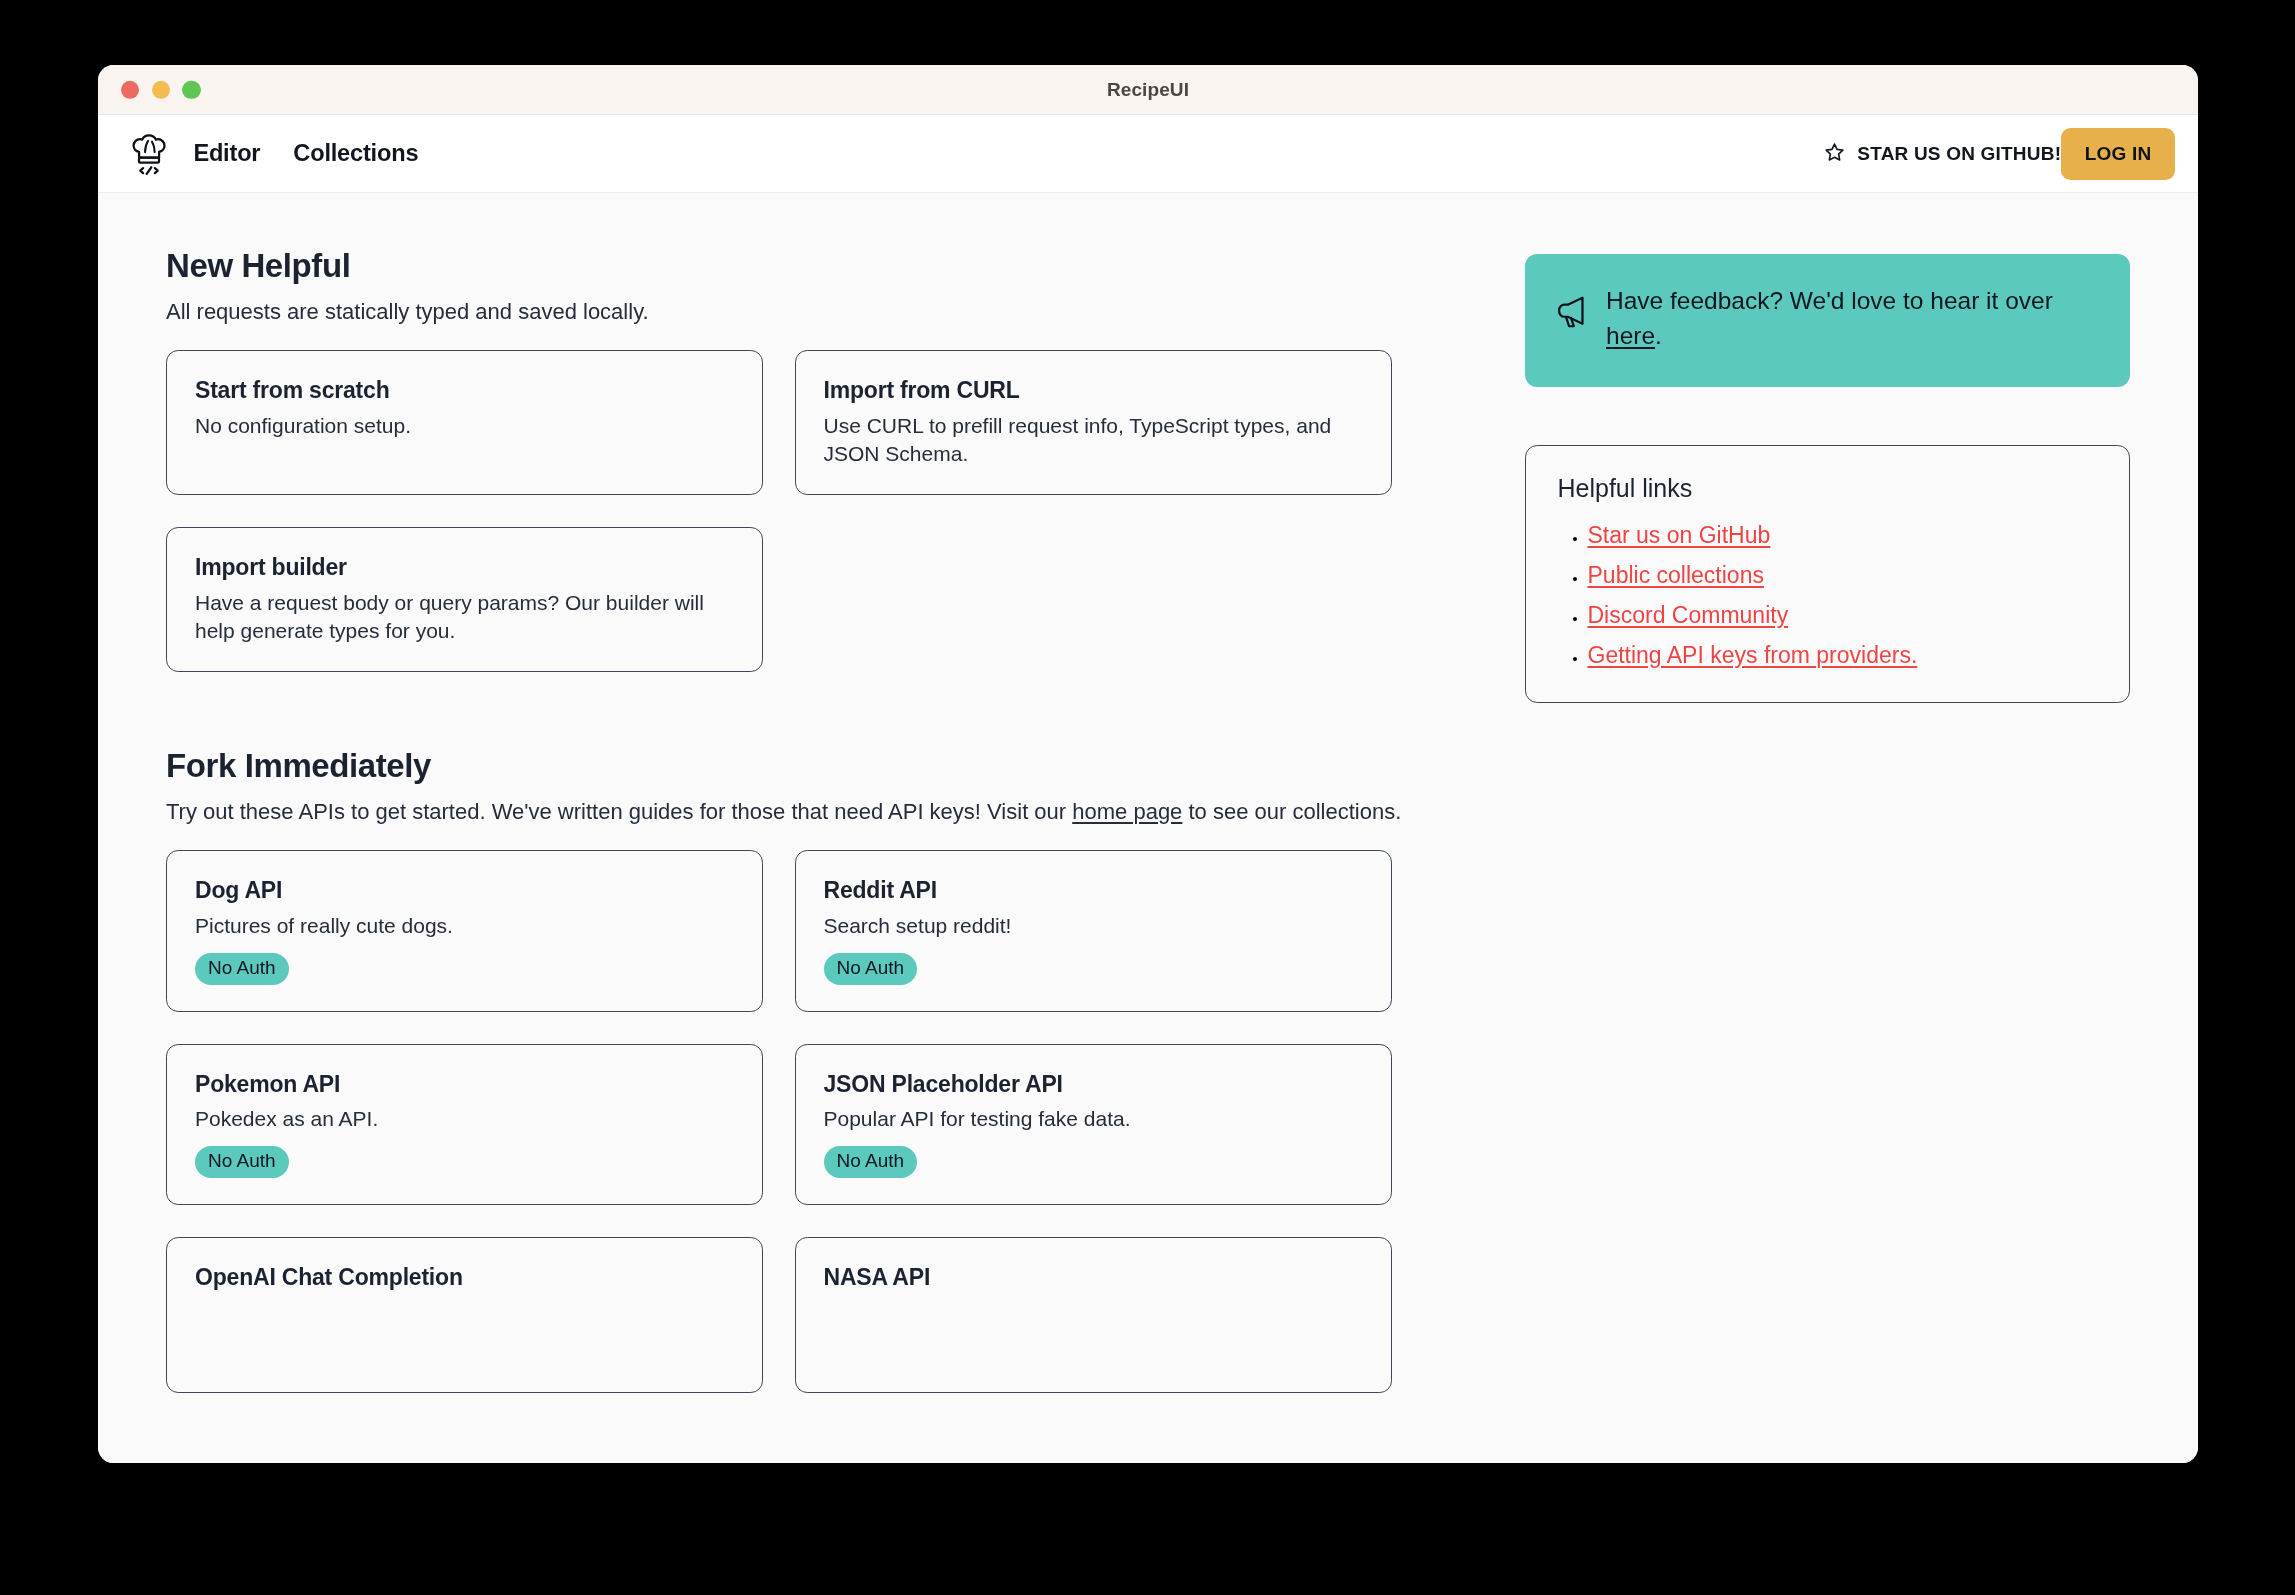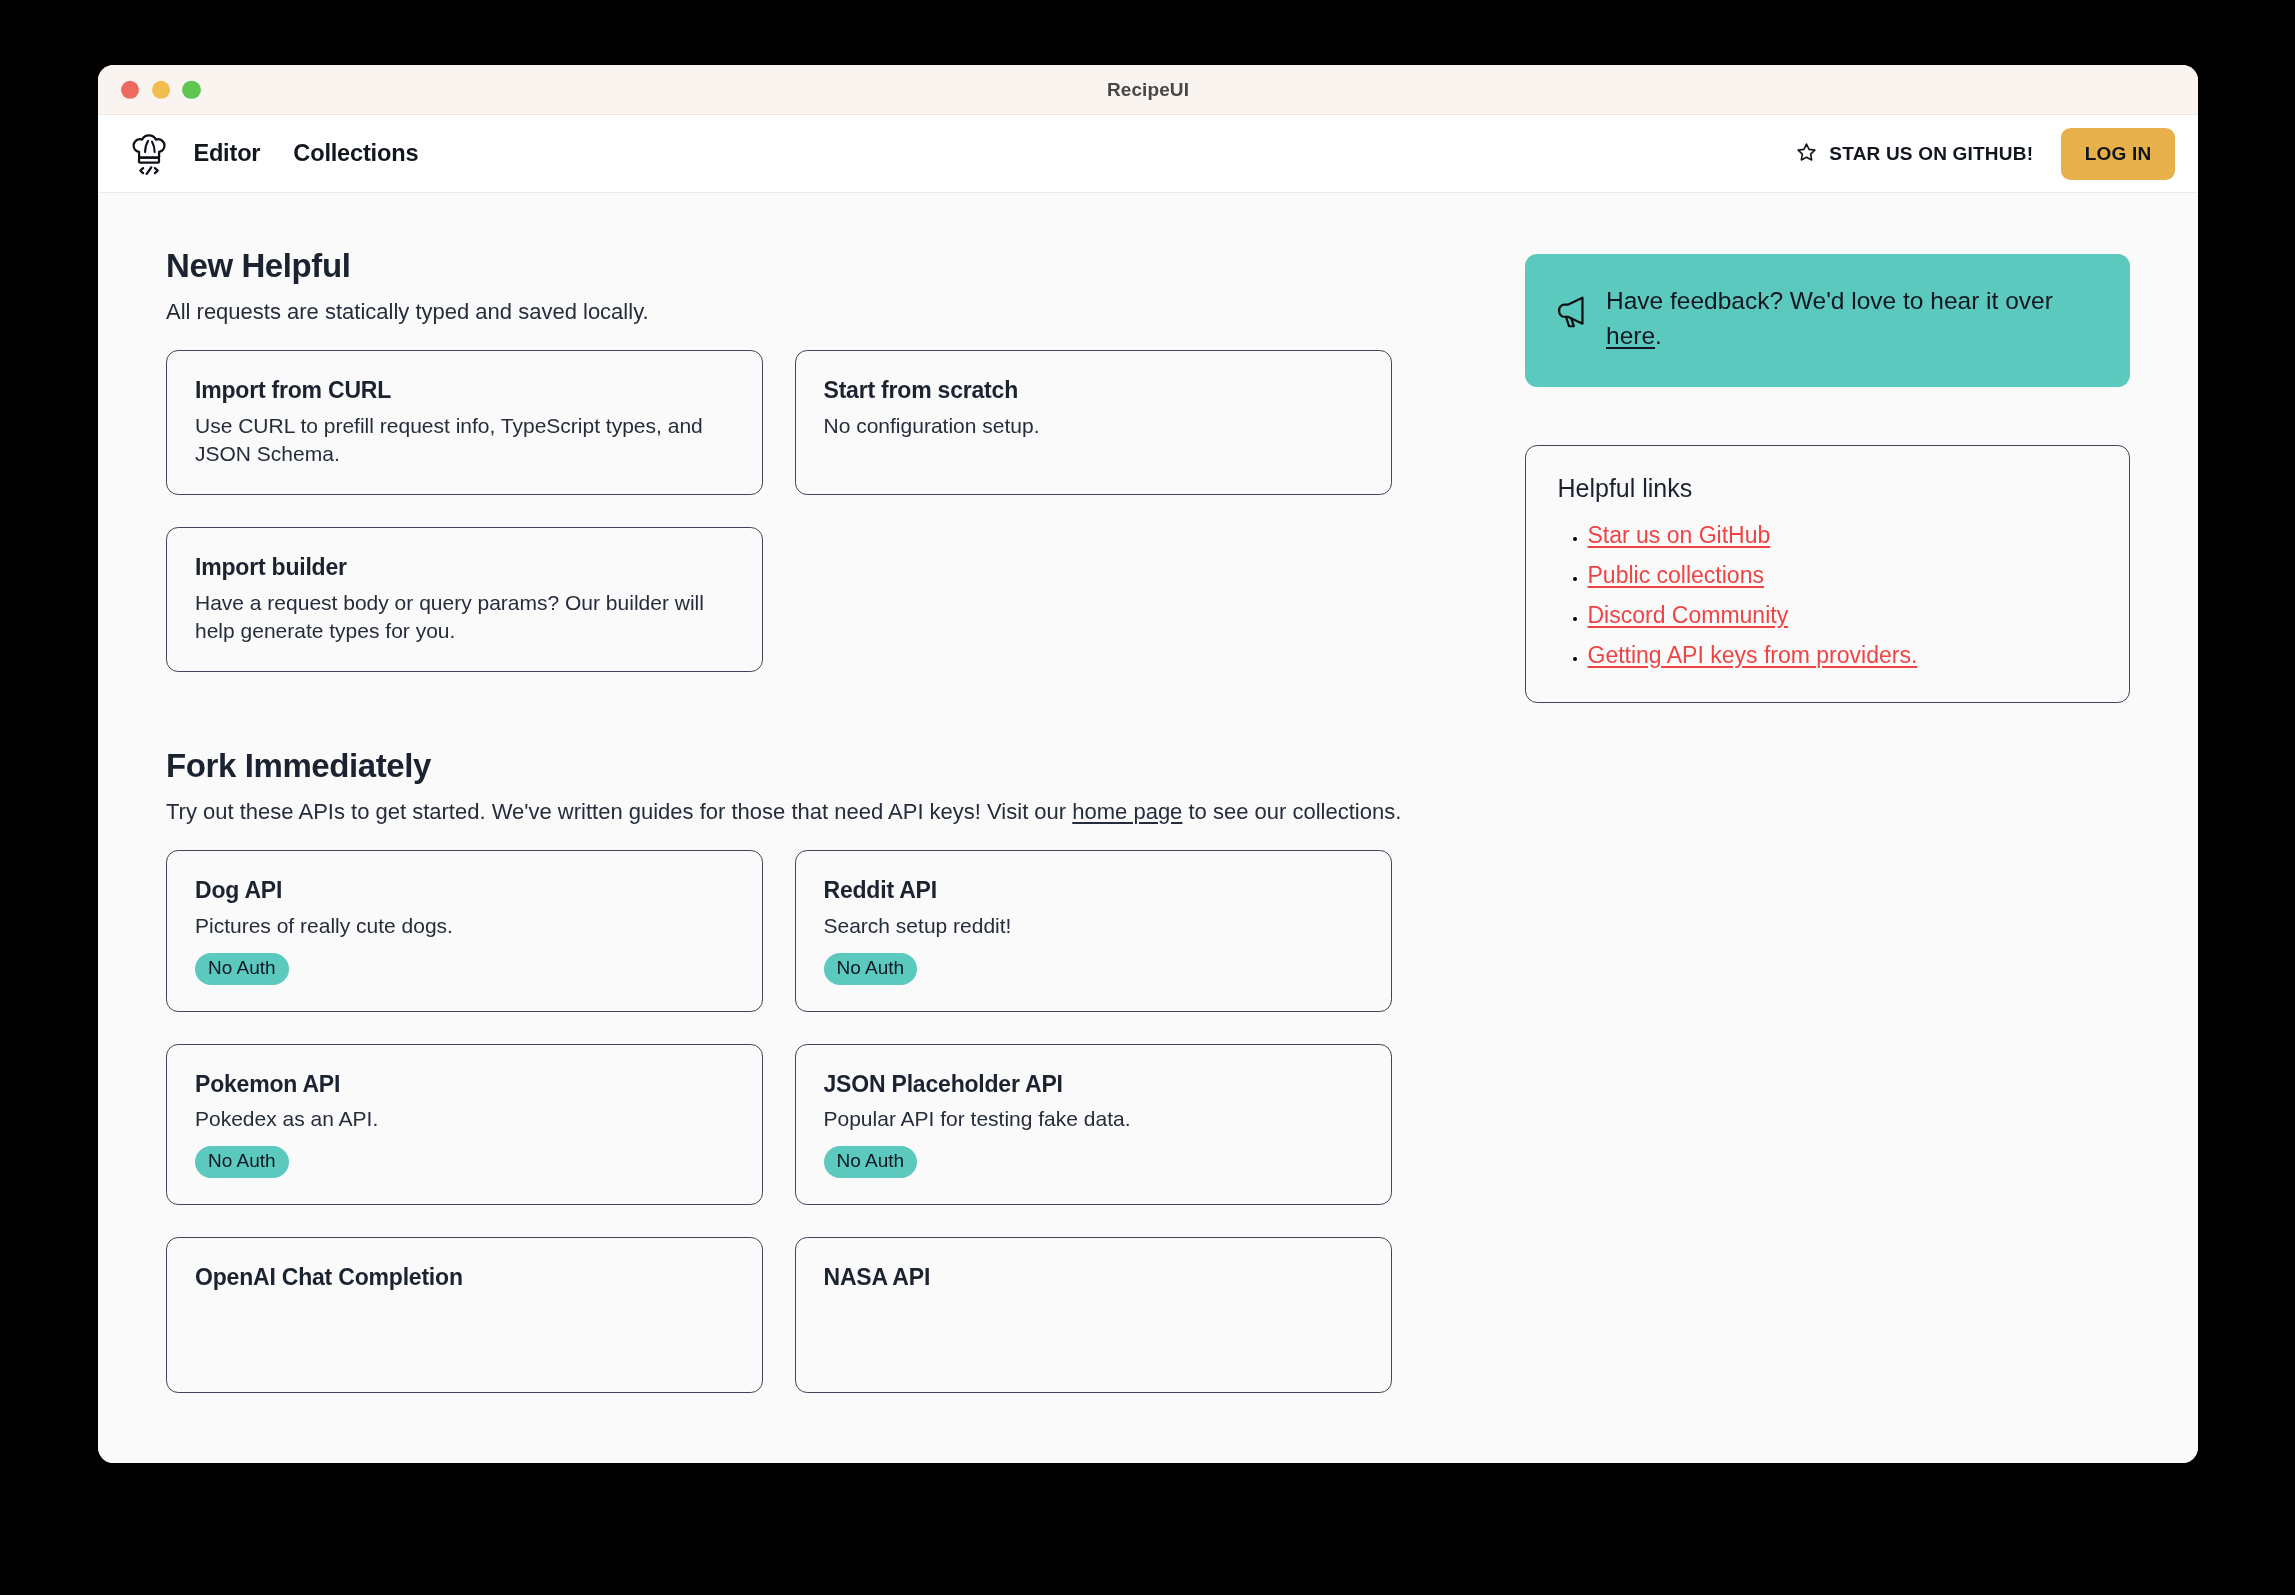--- a/index.html
+++ b/index.html
@@ -94,21 +94,20 @@
     font-weight: 700;
     color: #11161f;
     letter-spacing: -0.2px;
     cursor: pointer;
   }
 
   .appbar-right {
     margin-left: auto;
     display: flex;
     align-items: center;
-    gap: 28px;
   }
   .github-link {
     display: flex;
     align-items: center;
     gap: 11.4px;
     cursor: pointer;
   }
   .github-label {
     font-size: 19px;
     font-weight: 700;
@@ -295,26 +294,26 @@
 
     <div class="content">
 
       <div class="col-main">
 
         <h1 class="section-title">New Helpful</h1>
         <p class="section-sub">All requests are statically typed and saved locally.</p>
 
         <div class="grid">
           <div class="card">
+            <div class="card-title">Start from scratch</div>
+            <div class="card-desc">No configuration setup.</div>
+          </div>
+          <div class="card">
             <div class="card-title">Import from CURL</div>
             <div class="card-desc">Use CURL to prefill request info, TypeScript types, and JSON Schema.</div>
-          </div>
-          <div class="card">
-            <div class="card-title">Start from scratch</div>
-            <div class="card-desc">No configuration setup.</div>
           </div>
           <div class="card">
             <div class="card-title">Import builder</div>
             <div class="card-desc">Have a request body or query params? Our builder will help generate types for you.</div>
           </div>
         </div>
 
         <div class="section-gap"></div>
 
         <h1 class="section-title">Fork Immediately</h1>

